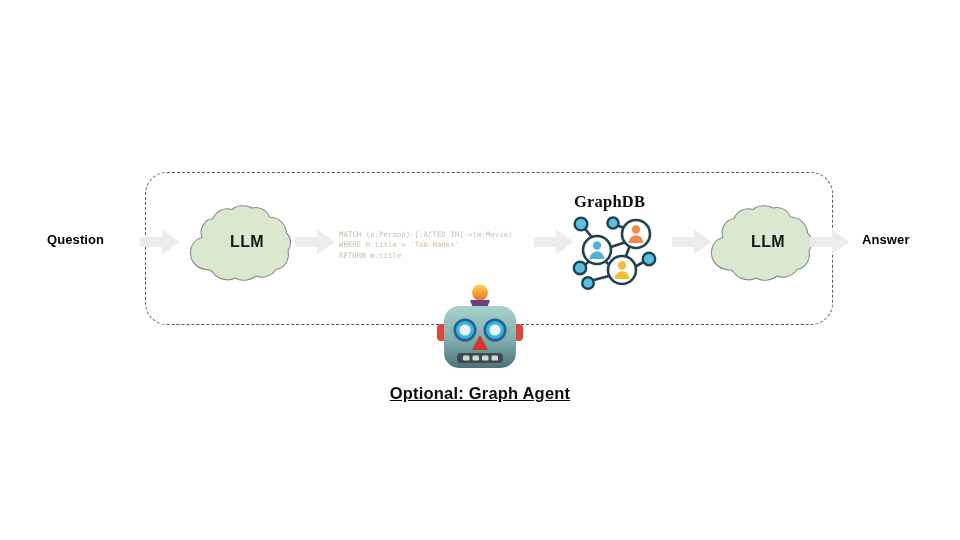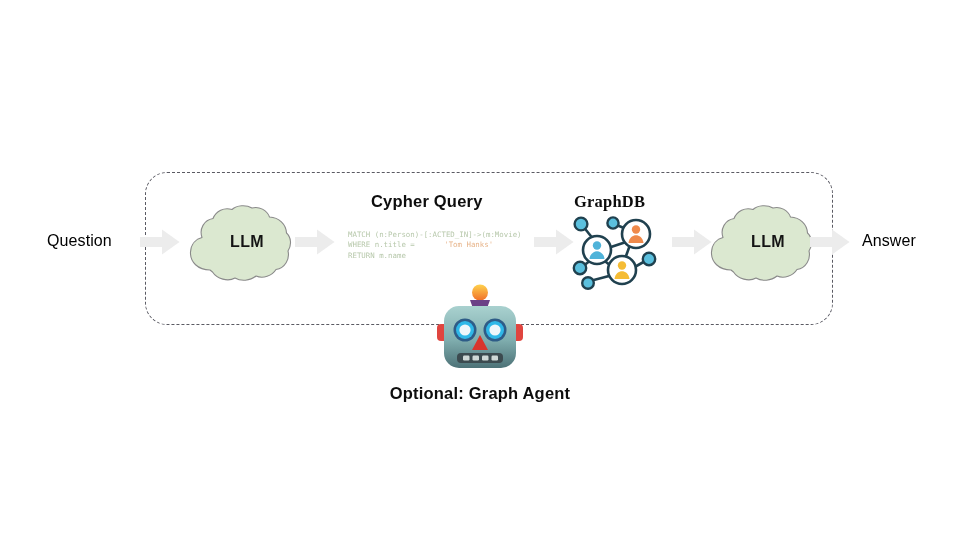--- a/index.html
+++ b/index.html
@@ -27,22 +27,22 @@
     width: 688px;
     height: 153px;
     border: 1.5px dashed #5a5a63;
     border-radius: 22px;
     box-sizing: border-box;
   }
 
   
   .endpoint-label {
     position: absolute;
-    font-size: 16px;
-    font-weight: normal;
+    font-size: 13px;
+    font-weight: bold;
     color: #000000;
     letter-spacing: 0.1px;
     white-space: nowrap;
   }
   #question-label { left: 47px; top: 232px; }
   #answer-label   { left: 862px; top: 232px; text-align: right; }
 
   
   .section-title {
     position: absolute;
@@ -58,20 +58,21 @@
   #agent-caption {
     position: absolute;
     left: 0;
     right: 0;
     top: 384px;
     text-align: center;
     font-size: 16.5px;
     font-weight: bold;
     color: #0d0d0d;
     letter-spacing: 0.2px;
+    text-decoration: underline;
   }
 
   
   .arrow {
     position: absolute;
     width: 40px;
     height: 26px;
   }
   .arrow svg { display: block; width: 100%; height: 100%; }
   #arrow-1 { left: 140px; top: 229px; }
@@ -105,22 +106,22 @@
     position: absolute;
     left: 339px;
     top: 230px;
     width: 185px;
     font-family: "DejaVu Sans Mono", monospace;
     font-size: 7.4px;
     line-height: 10.4px;
     white-space: pre;
     color: #b7c8ab;
   }
-  #cypher-code .kw  { color: #b7c8ab; margin-left: 9px; }
-  #cypher-code .str { color: #e7b48a; margin-left: 25px; }
+  #cypher-code .kw  { color: #b7c8ab; }
+  #cypher-code .str { color: #e7b48a; }
 
   
   #graph-icon {
     position: absolute;
     left: 568px;
     top: 212px;
     width: 94px;
     height: 78px;
   }
   #graph-icon svg { display: block; width: 100%; height: 100%; }
@@ -169,25 +170,24 @@
     </svg>
     <div class="cloud-label">LLM</div>
   </div>
 
   <div class="arrow" id="arrow-2">
     <svg viewBox="0 0 40 26" xmlns="http://www.w3.org/2000/svg">
       <path d="M0 8 H22 V0.5 L39.5 13 L22 25.5 V18 H0 Z" fill="#ececec"></path>
     </svg>
   </div>
 
-  <div class="section-title" id="cypher-title">Cypher Query</div>
 
   <div id="cypher-code"><span class="kw">MATCH (n:Person)-[:ACTED_IN]-&gt;(m:Movie)</span>
 <span class="kw">WHERE n.title = </span><span class="str">'Tom Hanks'</span>
-<span class="kw">RETURN m.name</span></div>
+<span class="kw">RETURN m.title</span></div>
 
   <div class="arrow" id="arrow-3">
     <svg viewBox="0 0 40 26" xmlns="http://www.w3.org/2000/svg">
       <path d="M0 8 H22 V0.5 L39.5 13 L22 25.5 V18 H0 Z" fill="#ececec"></path>
     </svg>
   </div>
 
   <div class="section-title" id="graphdb-title">GraphDB</div>
 
   <div id="graph-icon">

